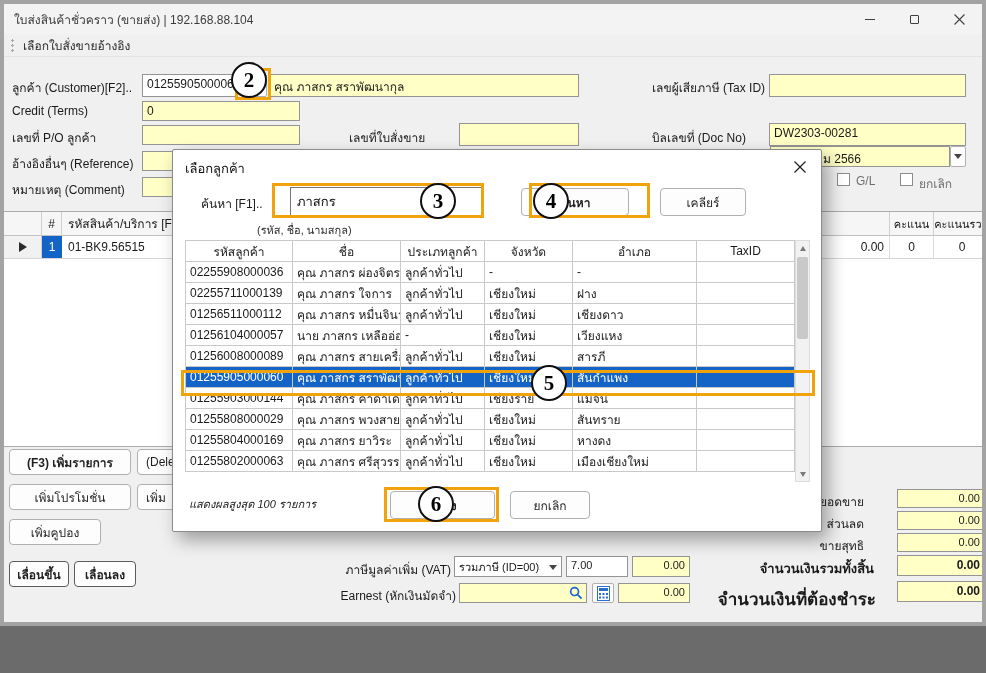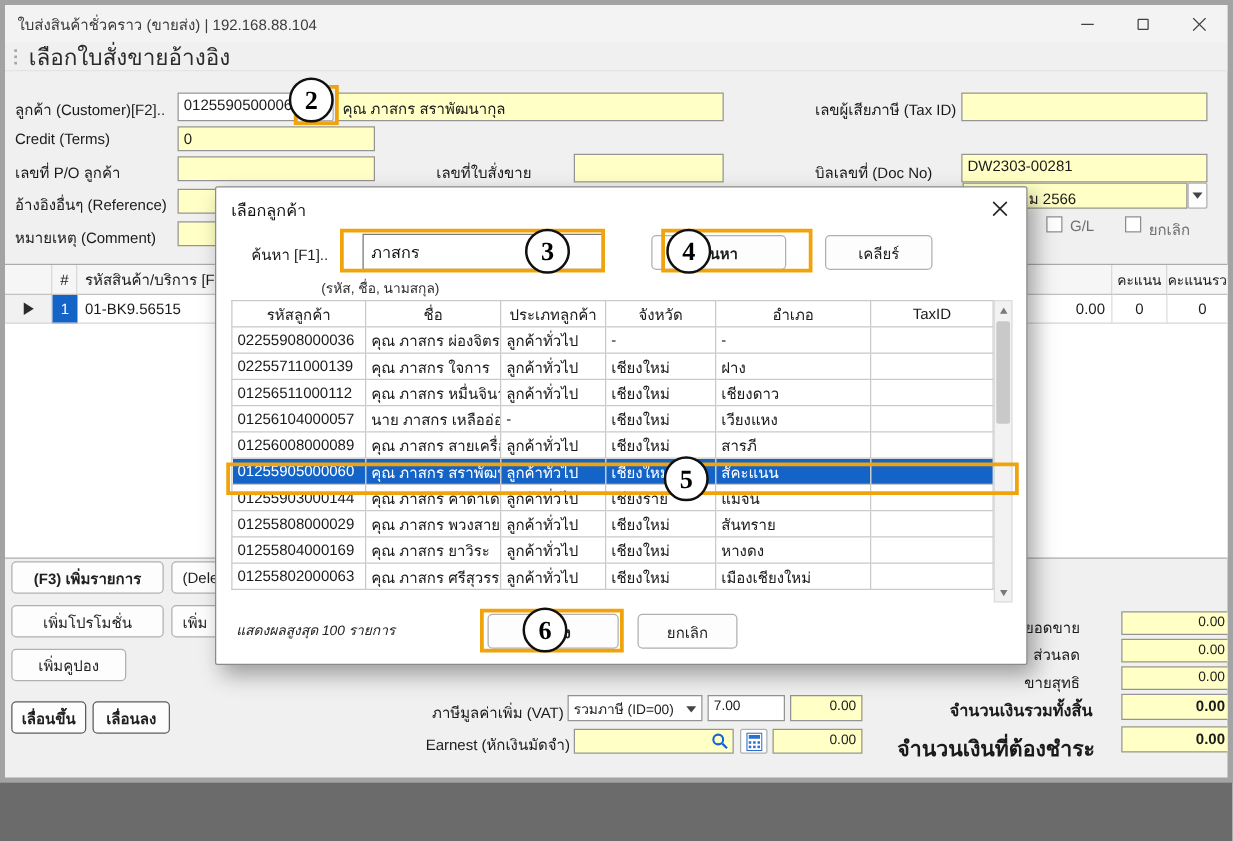--- a/index.html
+++ b/index.html
@@ -6,21 +6,21 @@
 html,body{background:#6b6b6b;}
 .screen{position:relative;width:986px;height:626px;background:#f0f0f0;font-family:"Liberation Sans","DejaVu Sans",sans-serif;font-size:12px;color:#1a1a1a;overflow:hidden;border:4px solid #a3a3a3;}
 .titlebar{position:absolute;left:0;top:0;width:100%;height:30px;background:#f3f3f3;display:flex;align-items:center;}
 .title{padding-left:10px;font-size:12px;color:#3c3c3c;white-space:nowrap;}
 .wbtns{position:absolute;right:0;top:0;height:30px;display:flex;}
 .wbtn{width:45px;height:30px;display:flex;align-items:center;justify-content:center;}
 .ic-min{width:10px;height:1px;background:#404040;}
 .ic-max{width:9px;height:9px;border:1px solid #404040;border-radius:1px;}
 .menubar{position:absolute;left:0;top:30px;width:100%;height:23px;border-bottom:1px solid #e4e4e4;display:flex;align-items:center;background:#f0f0f0;}
 .grip{width:5px;height:15px;margin-left:6px;background-image:radial-gradient(circle,#a6a6a6 1px,transparent 1.3px);background-size:5px 5px;}
-.menuitem{margin-left:8px;font-size:18px;color:#2b2b2b;}
+.menuitem{margin-left:8px;font-size:12px;color:#2b2b2b;}
 .lbl{position:absolute;white-space:nowrap;font-size:12px;color:#1a1a1a;}
 .lbl-r{text-align:right;}
 .field{position:absolute;background:#fff;border:1px solid #949494;font-size:12px;padding:2px 4px;white-space:nowrap;overflow:hidden;}
 .yellow{background:var(--fy,#ffffc6);}
 .num{text-align:right;}
 .bold{font-weight:bold;}
 .sm{font-size:11px;}
 .btn{position:absolute;background:#fdfdfd;border:1px solid #b0b0b0;border-radius:4px;display:flex;align-items:center;justify-content:center;font-size:12px;color:#1f1f1f;white-space:nowrap;overflow:hidden;}
 .btn.dark{border-color:#5c5c5c;}
 .cbbox{position:absolute;width:13px;height:13px;background:#fff;border:1px solid #8c8c8c;}
@@ -254,21 +254,21 @@
             <td>ลูกค้าทั่วไป</td>
             <td>เชียงใหม่</td>
             <td>สารภี</td>
             <td></td>
           </tr>
           <tr class="sel">
             <td>01255905000060</td>
             <td>คุณ ภาสกร สราพัฒนากุล</td>
             <td>ลูกค้าทั่วไป</td>
             <td>เชียงใหม่</td>
-            <td>สัคะแนน</td>
+            <td>สันกำแพง</td>
             <td></td>
           </tr>
           <tr>
             <td>01255903000144</td>
             <td>คุณ ภาสกร คำดาเดา</td>
             <td>ลูกค้าทั่วไป</td>
             <td>เชียงราย</td>
             <td>แม่จัน</td>
             <td></td>
           </tr>

